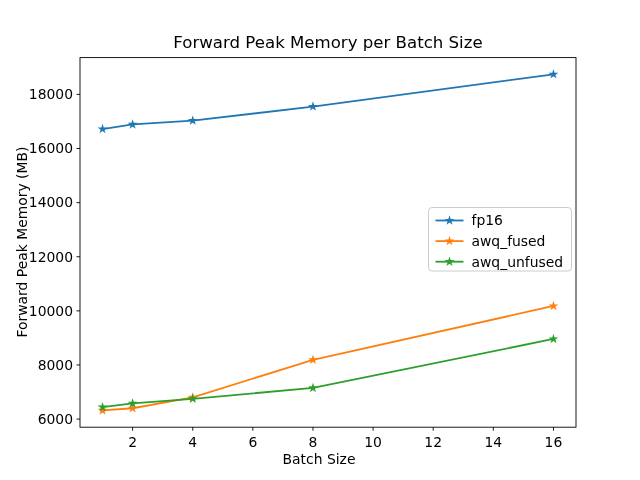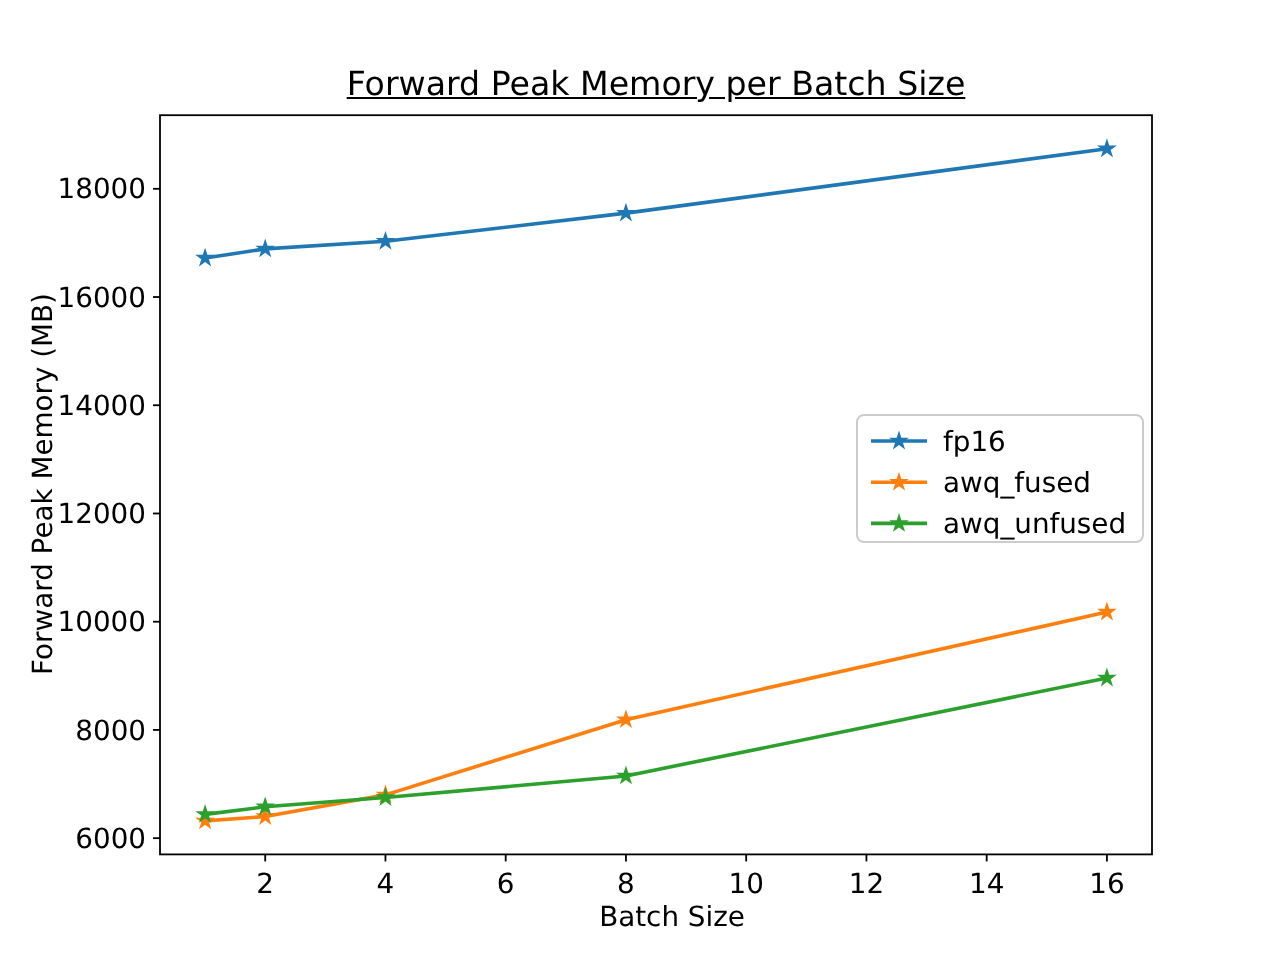--- a/index.html
+++ b/index.html
@@ -13,25 +13,24 @@
     overflow: hidden;
   }
   .figure svg { position: absolute; left: 0; top: 0; font-family: "DejaVu Sans", sans-serif; }
   .chart-title {
     position: absolute;
     left: 328px; top: 42px;
     transform: translate(-50%, -50%);
     white-space: nowrap;
     font-size: 16.6px;
     color: #000000;
-    text-decoration: underline;
   }
   .x-axis-label {
     position: absolute;
-    left: 336px; top: 459px;
+    left: 319px; top: 459px;
     transform: translate(-50%, -50%);
     white-space: nowrap;
     font-size: 13.9px;
   }
   .y-axis-label {
     position: absolute;
     left: 22px; top: 242px;
     transform: translate(-50%, -50%) rotate(-90deg);
     white-space: nowrap;
     font-size: 13.9px;

